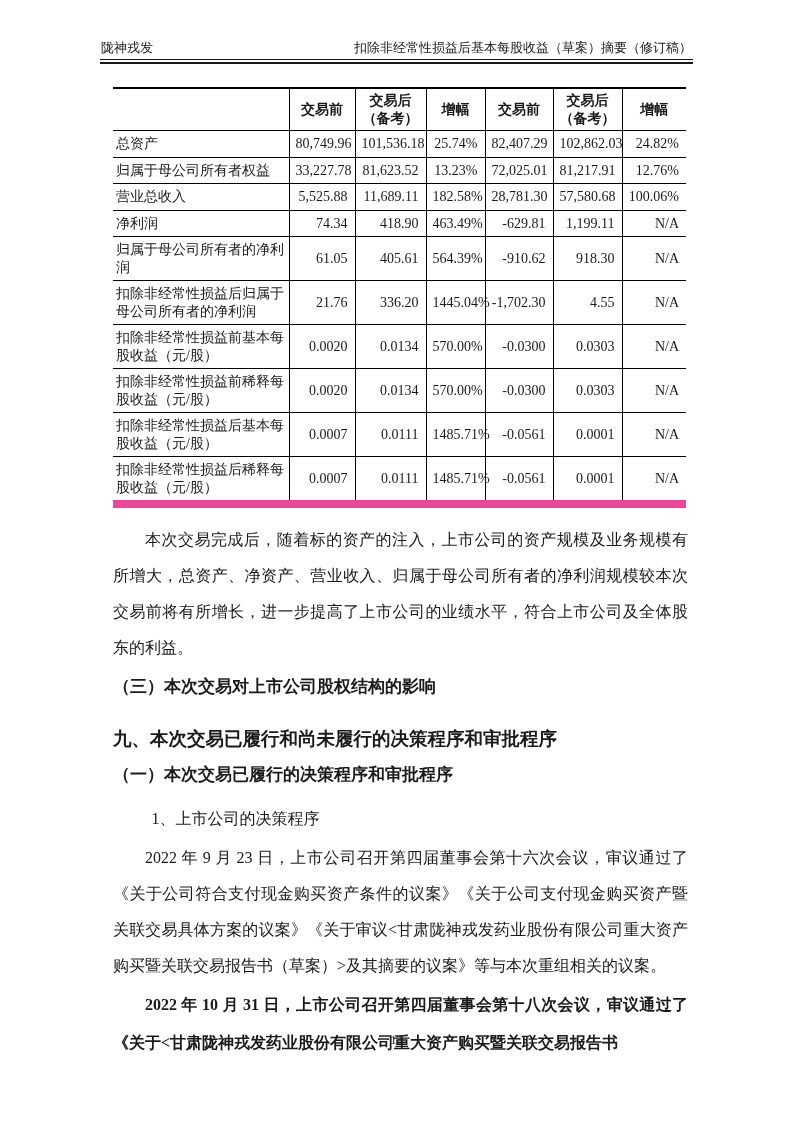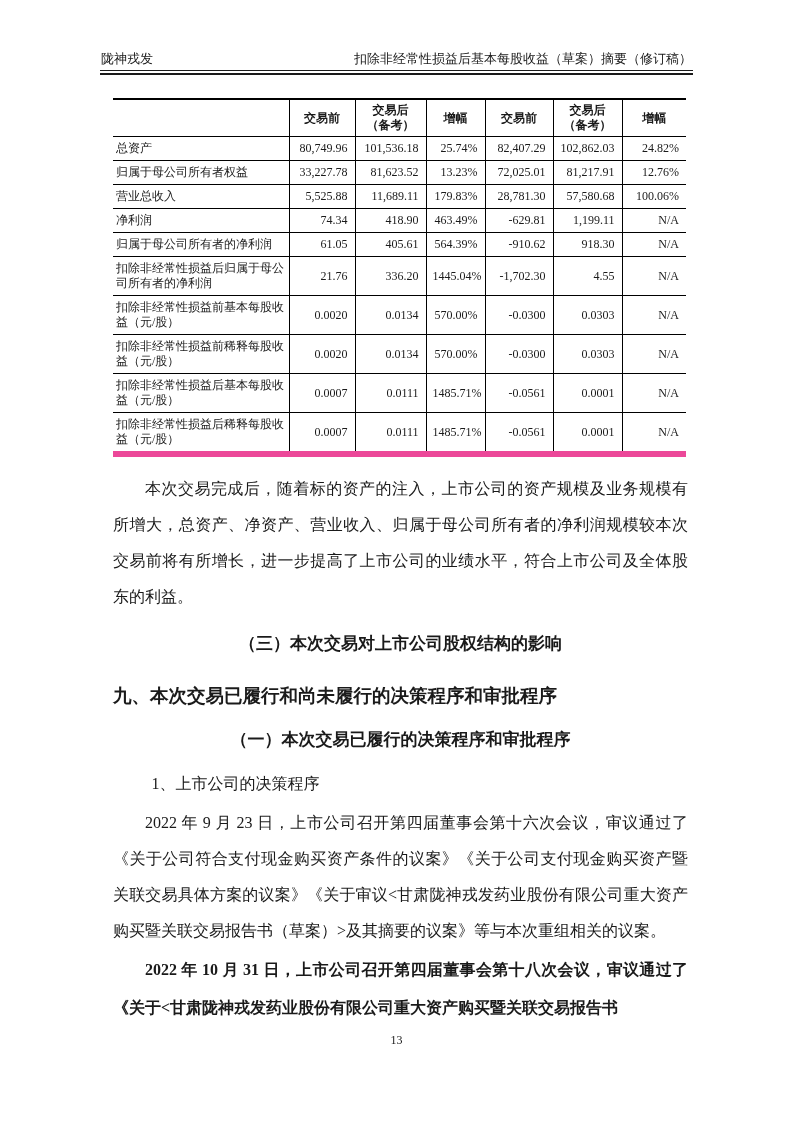--- a/index.html
+++ b/index.html
@@ -10,21 +10,21 @@
     margin: 0 auto;
     background: #ffffff;
     box-sizing: border-box;
     padding: 0 100px;
     overflow: hidden;
     font-family: "Liberation Serif", "DejaVu Serif", serif;
     color: #1a1a1a;
   }
   
   .pg-header {
-    padding-top: 50px;
+    padding-top: 39px;
   }
   .pg-header-row {
     display: flex;
     justify-content: space-between;
     align-items: flex-end;
     font-size: 13px;
     line-height: 18px;
     padding: 0 1px 2px 1px;
   }
   .pg-header-rule {
@@ -32,22 +32,22 @@
     border-top: 1px solid #1a1a1a;
     border-bottom: 2px solid #1a1a1a;
   }
   
   .main { margin: 23px 5px 0 13px; }
   
   table.fin {
     width: 573px;
     border-collapse: collapse;
     border-top: 2px solid #000;
-    border-bottom: 6px solid #ec4899;
-    font-size: 12px;
+    border-bottom: 8px solid #ec4899;
+    font-size: 14px;
     line-height: 1.25;
     table-layout: fixed;
   }
   table.fin tr { border-bottom: 1px solid #000; }
   table.fin th, table.fin td {
     vertical-align: middle;
     padding: 4px 6px;
     box-sizing: border-box;
   }
   table.fin th + th, table.fin td + td { border-left: 1px solid #000; }
@@ -65,22 +65,21 @@
     line-height: 36px;
     text-align: justify;
     text-indent: 2em;
     margin: 14px 0 0 0;
   }
   .h-sub {
     font-family: "Liberation Sans", "DejaVu Sans", sans-serif;
     font-weight: bold;
     font-size: 17px;
     line-height: 26px;
-    margin: 16px 0 0 0;
-    text-align: center;
+    margin: 8px 0 0 0;
   }
   .h-major {
     font-family: "Liberation Sans", "DejaVu Sans", sans-serif;
     font-weight: bold;
     font-size: 18.5px;
     line-height: 30px;
     margin: 24px 0 8px 0;
   }
   .h-minor {
     font-size: 16px;
@@ -156,21 +155,21 @@
           <td class="num">81,623.52</td>
           <td class="num">13.23%</td>
           <td class="num">72,025.01</td>
           <td class="num">81,217.91</td>
           <td class="num">12.76%</td>
         </tr>
         <tr>
           <td class="lbl">营业总收入</td>
           <td class="num">5,525.88</td>
           <td class="num">11,689.11</td>
-          <td class="num">179.83%</td>
+          <td class="num">182.58%</td>
           <td class="num">28,781.30</td>
           <td class="num">57,580.68</td>
           <td class="num">100.06%</td>
         </tr>
         <tr>
           <td class="lbl">净利润</td>
           <td class="num">74.34</td>
           <td class="num">418.90</td>
           <td class="num">463.49%</td>
           <td class="num">-629.81</td>

